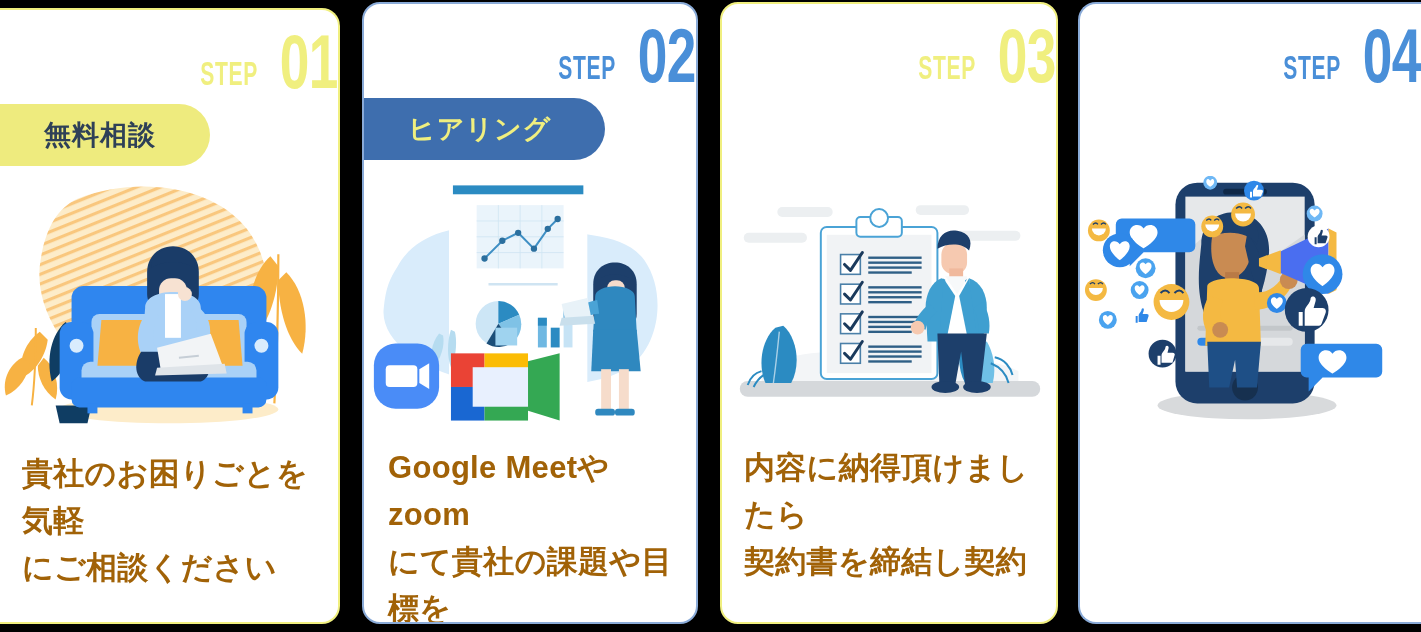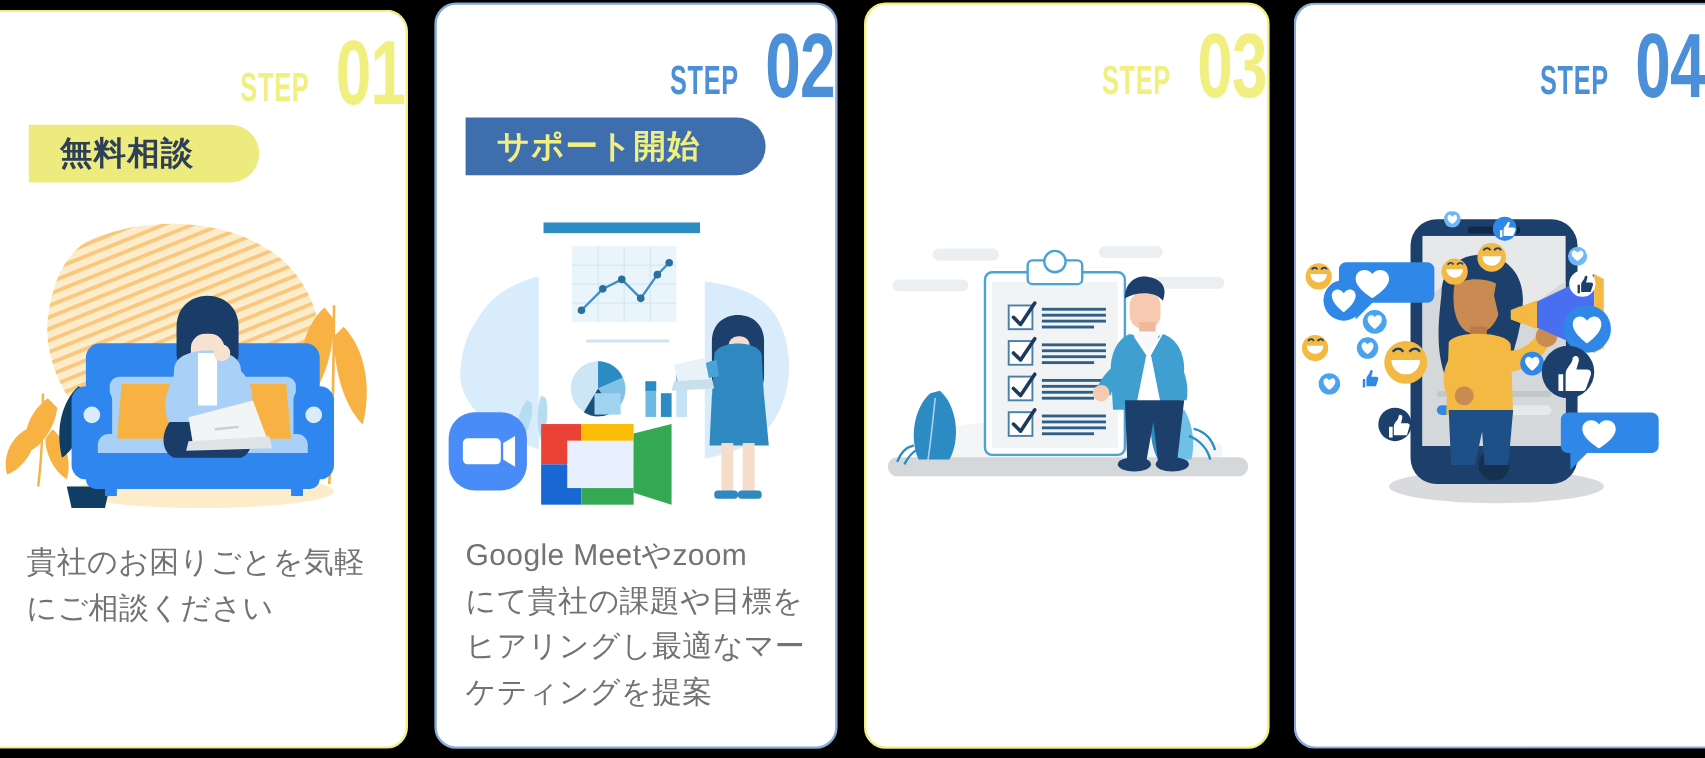--- a/index.html
+++ b/index.html
@@ -37,40 +37,39 @@
   .step-num {
     font-family: "Liberation Sans Narrow", "Liberation Sans", sans-serif;
     font-weight: 700; font-size: 76px; letter-spacing: -1px;
     transform: scaleX(0.70); transform-origin: right bottom;
   }
   .yellow-ink { color: #f0ef7f; }
   .blue-ink   { color: #4a8fd8; }
 
   
   .pill {
-    position: absolute; left: 0; top: 94px; height: 48px;
+    position: absolute; left: 0; top: 94px; height: 62px;
     display: flex; align-items: center;
-    padding-left: 26px; padding-right: 54px;
+    padding-left: 44px; padding-right: 54px;
     border-radius: 0 31px 31px 0;
     font-size: 27px; font-weight: 700; letter-spacing: 1px;
     white-space: nowrap;
-    margin-left: 24px;
   }
   .pill.yellow { background: #eeeb7e; color: #2e4057; }
   .pill.blue   { background: #3e6eae; color: #f0ef7f; }
 
   
   .art { position: absolute; left: 0; top: 172px; width: 100%; height: 250px; }
   .art svg { width: 100%; height: 100%; display: block; }
 
   
   .desc {
     position: absolute; left: 22px; right: 18px; top: 440px;
-    font-size: 25px; line-height: 1.52; color: #737373;
-    font-weight: 400; letter-spacing: 0.3px;
+    font-size: 31px; line-height: 1.52; color: #a16207;
+    font-weight: 700; letter-spacing: 0.3px;
     white-space: pre-line;
   }
   .c2 .desc, .c4 .desc { left: 24px; }
 </style>
 </head>
 <body>
 
 <div id="board">
 
   <div class="card c1">
@@ -161,21 +160,21 @@
     <div class="desc">貴社のお困りごとを気軽
 にご相談ください</div>
   </div>
 
   <div class="card c2">
     <div class="step-line">
       <span class="step-word blue-ink">STEP</span>
       <span class="step-num blue-ink">02</span>
     </div>
     <div class="pill blue">
-      <span>サポート開始</span>
+      <span>ヒアリング</span>
     </div>
 
     <div class="art">
       <svg viewBox="0 0 336 250" xmlns="http://www.w3.org/2000/svg">
 
         <path d="M34 90 C58 46 120 46 166 52 C214 58 262 54 284 84 C306 116 300 170 268 192 C232 216 150 214 104 204 C56 194 16 164 20 132 C22 112 26 102 34 90 Z" fill="#d9ecfb"></path>
 
         <rect x="86" y="20" width="140" height="192" fill="#ffffff"></rect>
         <rect x="90" y="8" width="132" height="9" fill="#2b8bc2"></rect>
 
@@ -359,20 +358,22 @@
           <path d="M264 126 C270 136 272 148 270 158 L260 158 C260 148 258 138 254 132 Z" fill="#3f9fd0"></path>
 
           <path d="M218 158 L268 158 L262 210 L246 210 L242 176 L236 210 L220 210 Z" fill="#1d3f6b"></path>
 
           <ellipse cx="226" cy="212" rx="14" ry="6" fill="#1d3f6b"></ellipse>
           <ellipse cx="258" cy="212" rx="14" ry="6" fill="#1d3f6b"></ellipse>
         </g>
       </svg>
     </div>
 
+    <div class="desc">内容に納得頂けましたら
+契約書を締結し契約</div>
   </div>
 
   <div class="card c4">
     <div class="step-line">
       <span class="step-word blue-ink">STEP</span>
       <span class="step-num blue-ink">04</span>
     </div>
 
     <div class="art">
       <svg viewBox="0 0 343 250" xmlns="http://www.w3.org/2000/svg">

